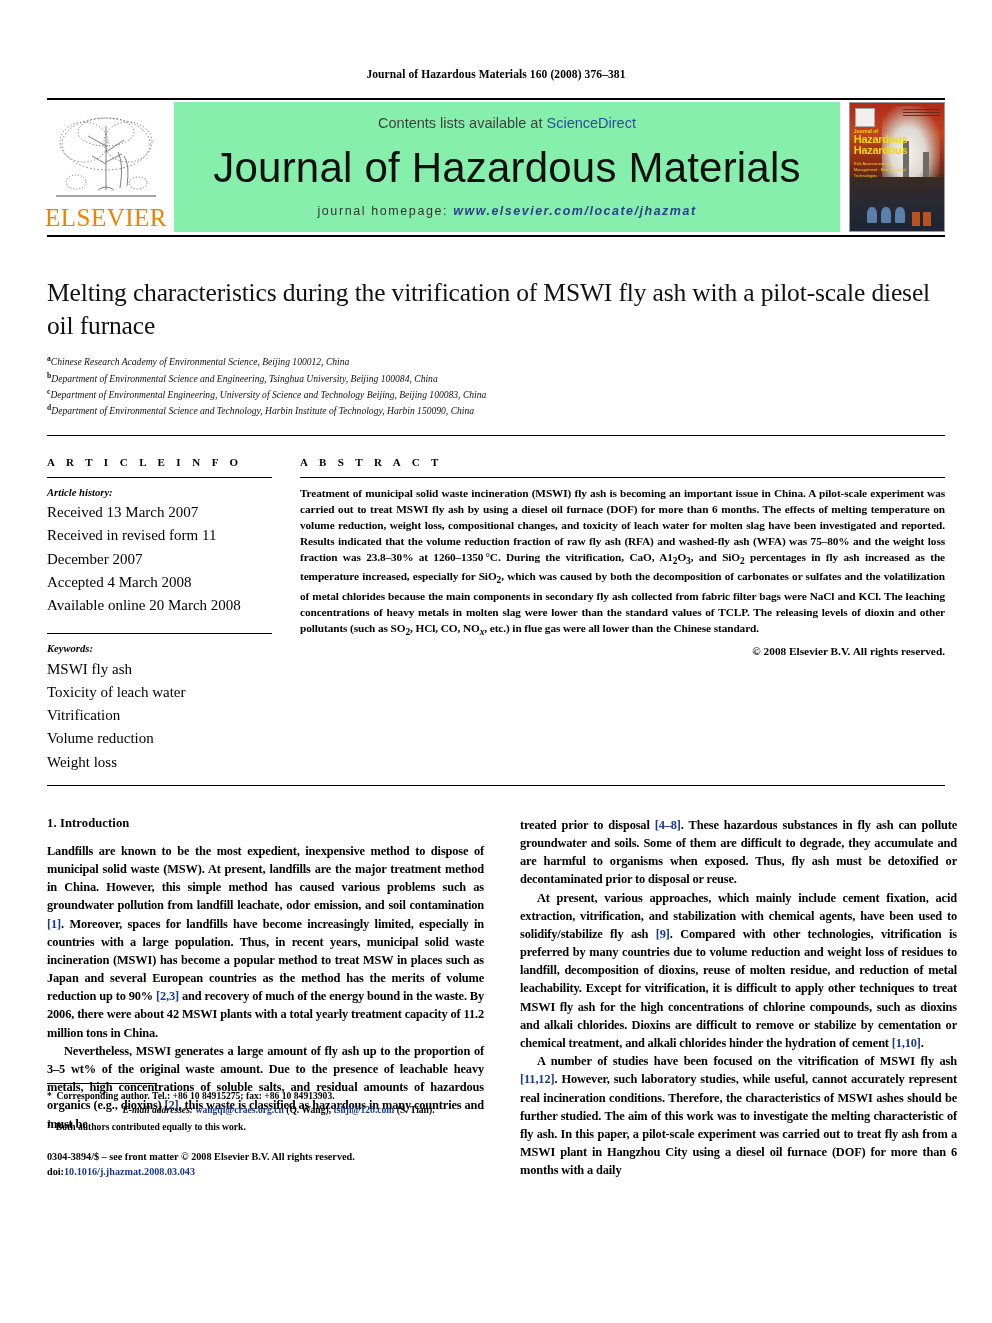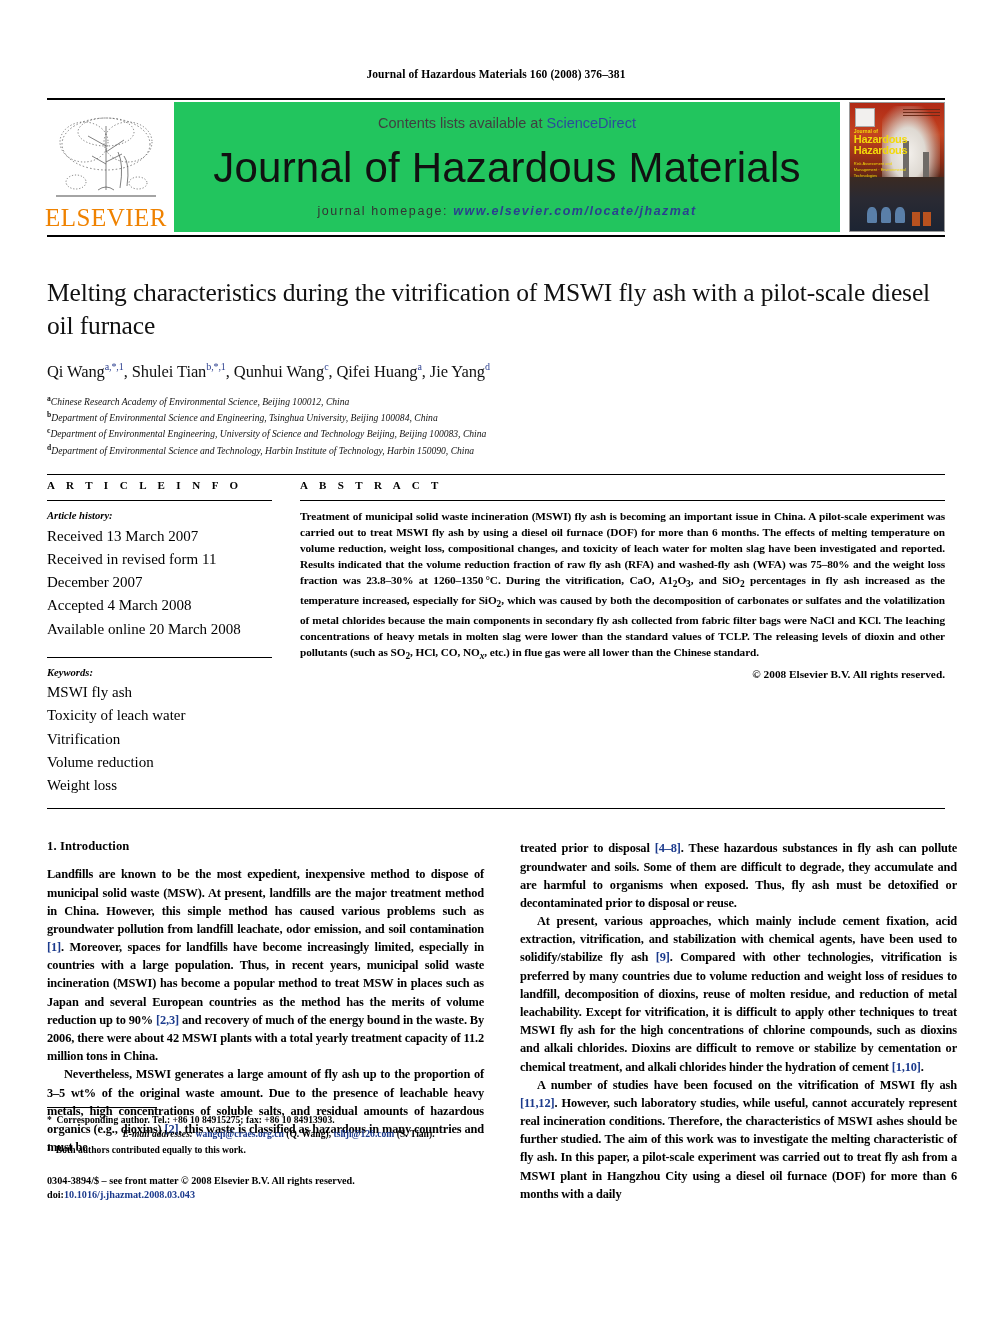--- a/index.html
+++ b/index.html
@@ -56,21 +56,21 @@
   .elsevier-word {
     font-family: "Liberation Serif", serif;
     font-size: 25px;
     letter-spacing: 0.5px;
     color: #ef8200;
     line-height: 1;
     margin-top: 1px;
   }
   .masthead-center {
     flex: 1 1 auto;
-    background: #22c55e;
+    background: #86efac;
     margin: 0 9px 0 9px;
     display: flex;
     flex-direction: column;
     align-items: center;
     justify-content: space-between;
     padding: 13px 0 14px 0;
     box-sizing: border-box;
   }
   .contents-line {
     font-family: "Liberation Sans", sans-serif;
@@ -189,21 +189,21 @@
     vertical-align: super;
   }
 
   
   .info-abstract-rule {
     border-top: 1.6px solid #000;
     margin-top: 16px;
   }
   .info-abstract {
     display: flex;
-    margin-top: 4px;
+    margin-top: 20px;
   }
   .article-info {
     flex: 0 0 245px;
     width: 245px;
     padding-right: 20px;
     box-sizing: border-box;
   }
   .abstract-col {
     flex: 1 1 auto;
     padding-left: 8px;
@@ -368,21 +368,20 @@
         <span class="big">Hazardous</span>
       </div>
       <div class="cover-sub">Risk Assessment and Management · Environmental Technologies</div>
     </div>
 
   </div>
   <div class="masthead-bottom-rule"></div>
 
   <div class="title-block">
     <h1 class="article-title">Melting characteristics during the vitrification of MSWI fly ash with a pilot-scale diesel oil furnace</h1>
-    <div class="authors">Qi Wang<sup>a,*,1</sup>, Shulei Tian<sup>b,*,1</sup>, Qunhui Wang<sup>c</sup>, Qifei Huang<sup>a</sup>, Jie Yang<sup>d</sup></div>
     <div class="affiliations">
       <div><sup>a</sup><span>Chinese Research Academy of Environmental Science, Beijing 100012, China</span></div>
       <div><sup>b</sup><span>Department of Environmental Science and Engineering, Tsinghua University, Beijing 100084, China</span></div>
       <div><sup>c</sup><span>Department of Environmental Engineering, University of Science and Technology Beijing, Beijing 100083, China</span></div>
       <div><sup>d</sup><span>Department of Environmental Science and Technology, Harbin Institute of Technology, Harbin 150090, China</span></div>
     </div>
   </div>
 
   <div class="info-abstract-rule"></div>
 

